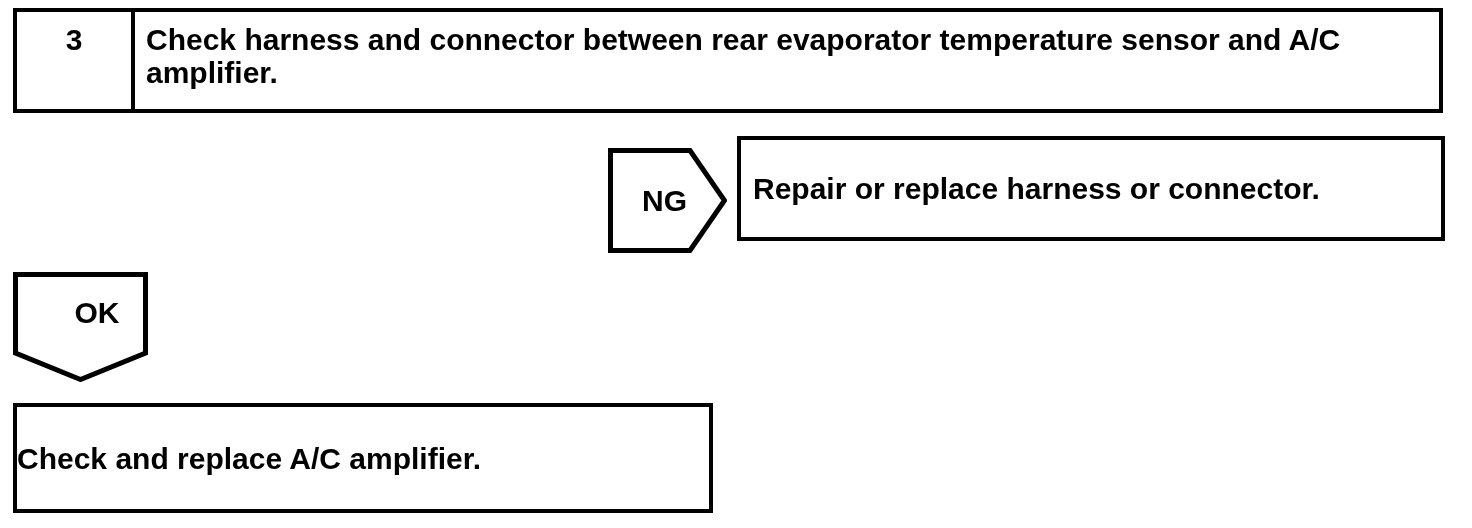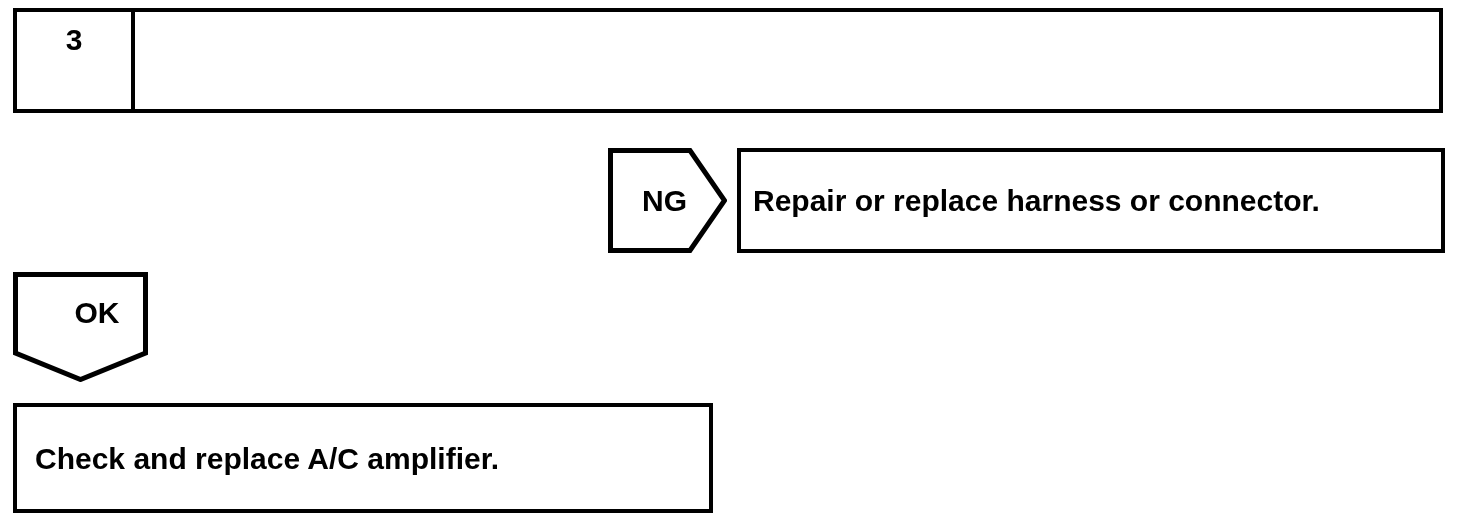--- a/index.html
+++ b/index.html
@@ -45,28 +45,27 @@
   
   .action-box {
     border: 4px solid #000;
     background: #fff;
     display: flex;
     align-items: center;
     font-size: 30px;
     line-height: 33px;
   }
   .ng-action-box {
-    left: 737px; top: 148px;
+    left: 737px; top: 136px;
     width: 708px; height: 105px;
     padding-left: 12px;
   }
   .ok-action-box {
     left: 13px; top: 403px;
     width: 700px; height: 110px;
-    padding-left: 18px;
   }
 
   
   .ng-shape {
     left: 608px; top: 148px;
     width: 119px; height: 105px;
   }
   .ok-shape {
     left: 13px; top: 272px;
     width: 135px; height: 110px;
@@ -91,20 +90,21 @@
     left: 0; top: 0; right: 0; height: 81px; padding-left: 33px;
   }
 </style>
 </head>
 <body>
 
 <div class="canvas">
 
   <div class="abs step-box">
     <div class="step-number-cell">3</div>
+    <div class="step-text-cell">Check harness and connector between rear evaporator temperature sensor and A/C amplifier.</div>
   </div>
 
   <div class="abs ng-shape">
     <svg class="shape-svg" viewBox="0 0 119 105">
       <polygon points="2.5,2.5 82,2.5 116.5,52.5 82,102.5 2.5,102.5" fill="#ffffff" stroke="#000000" stroke-width="5" stroke-linejoin="miter"></polygon>
     </svg>
     <div class="shape-label ng-label">NG</div>
   </div>
 
   <div class="abs action-box ng-action-box">

